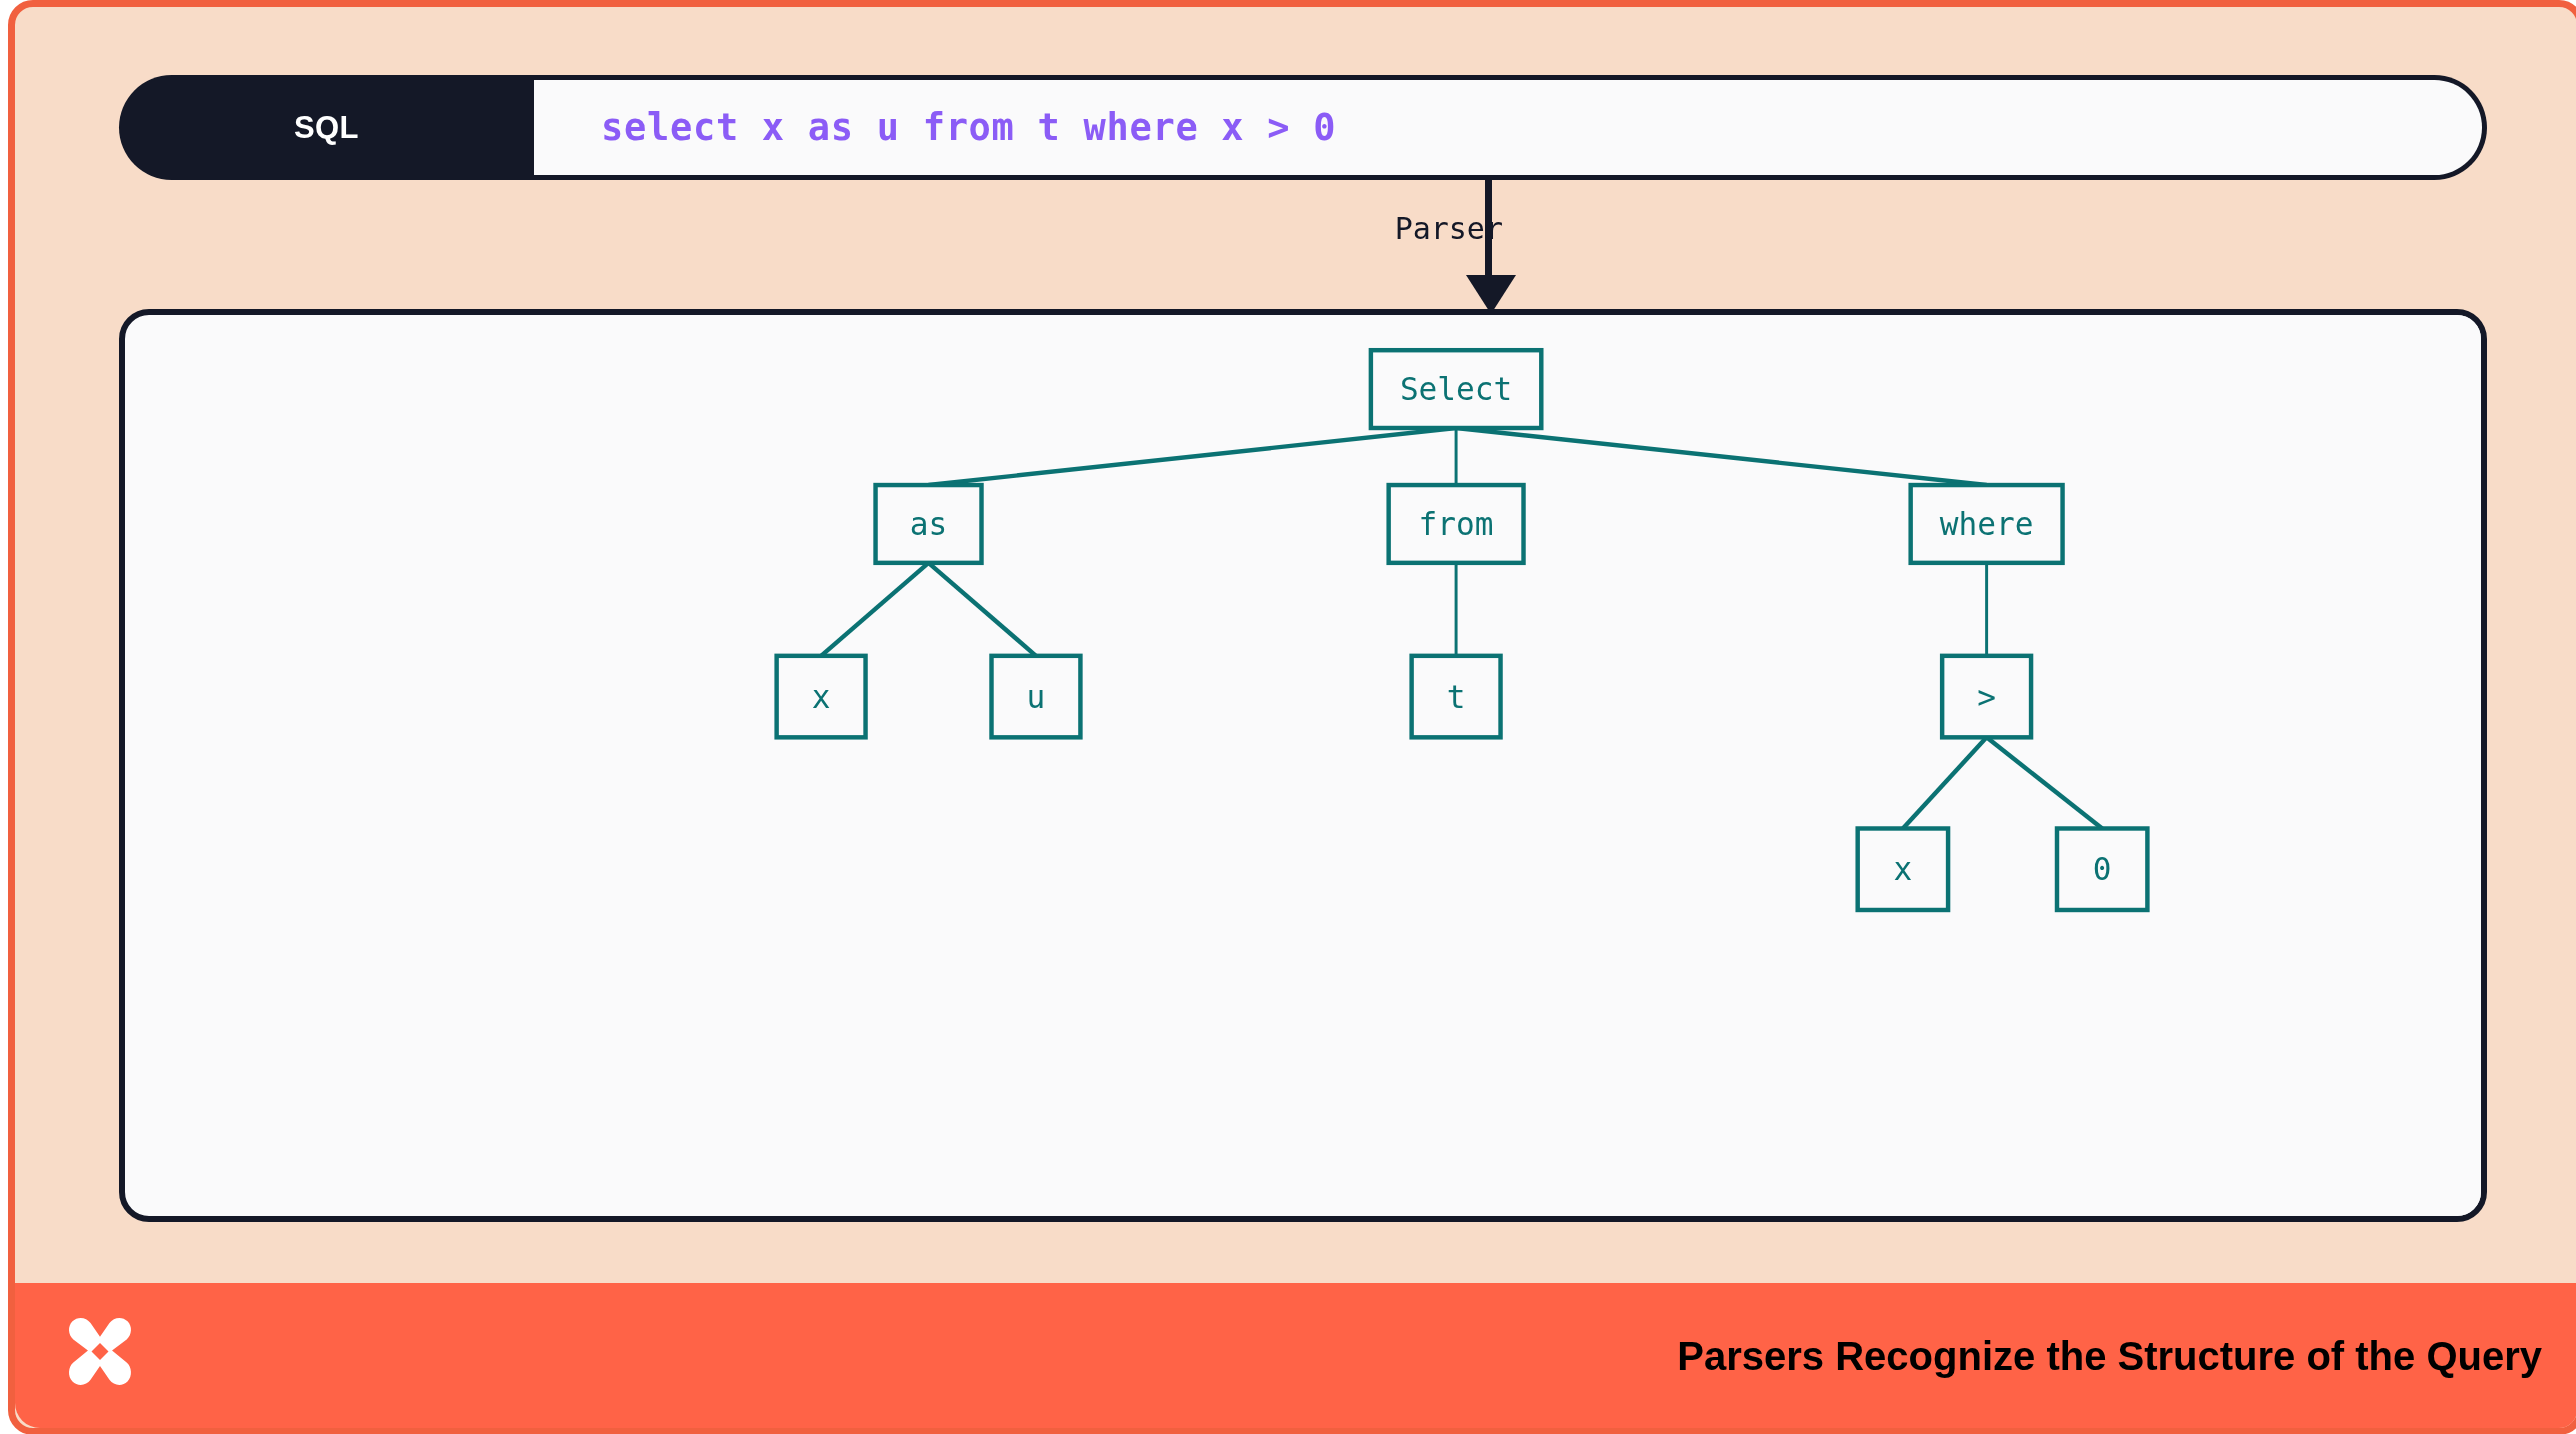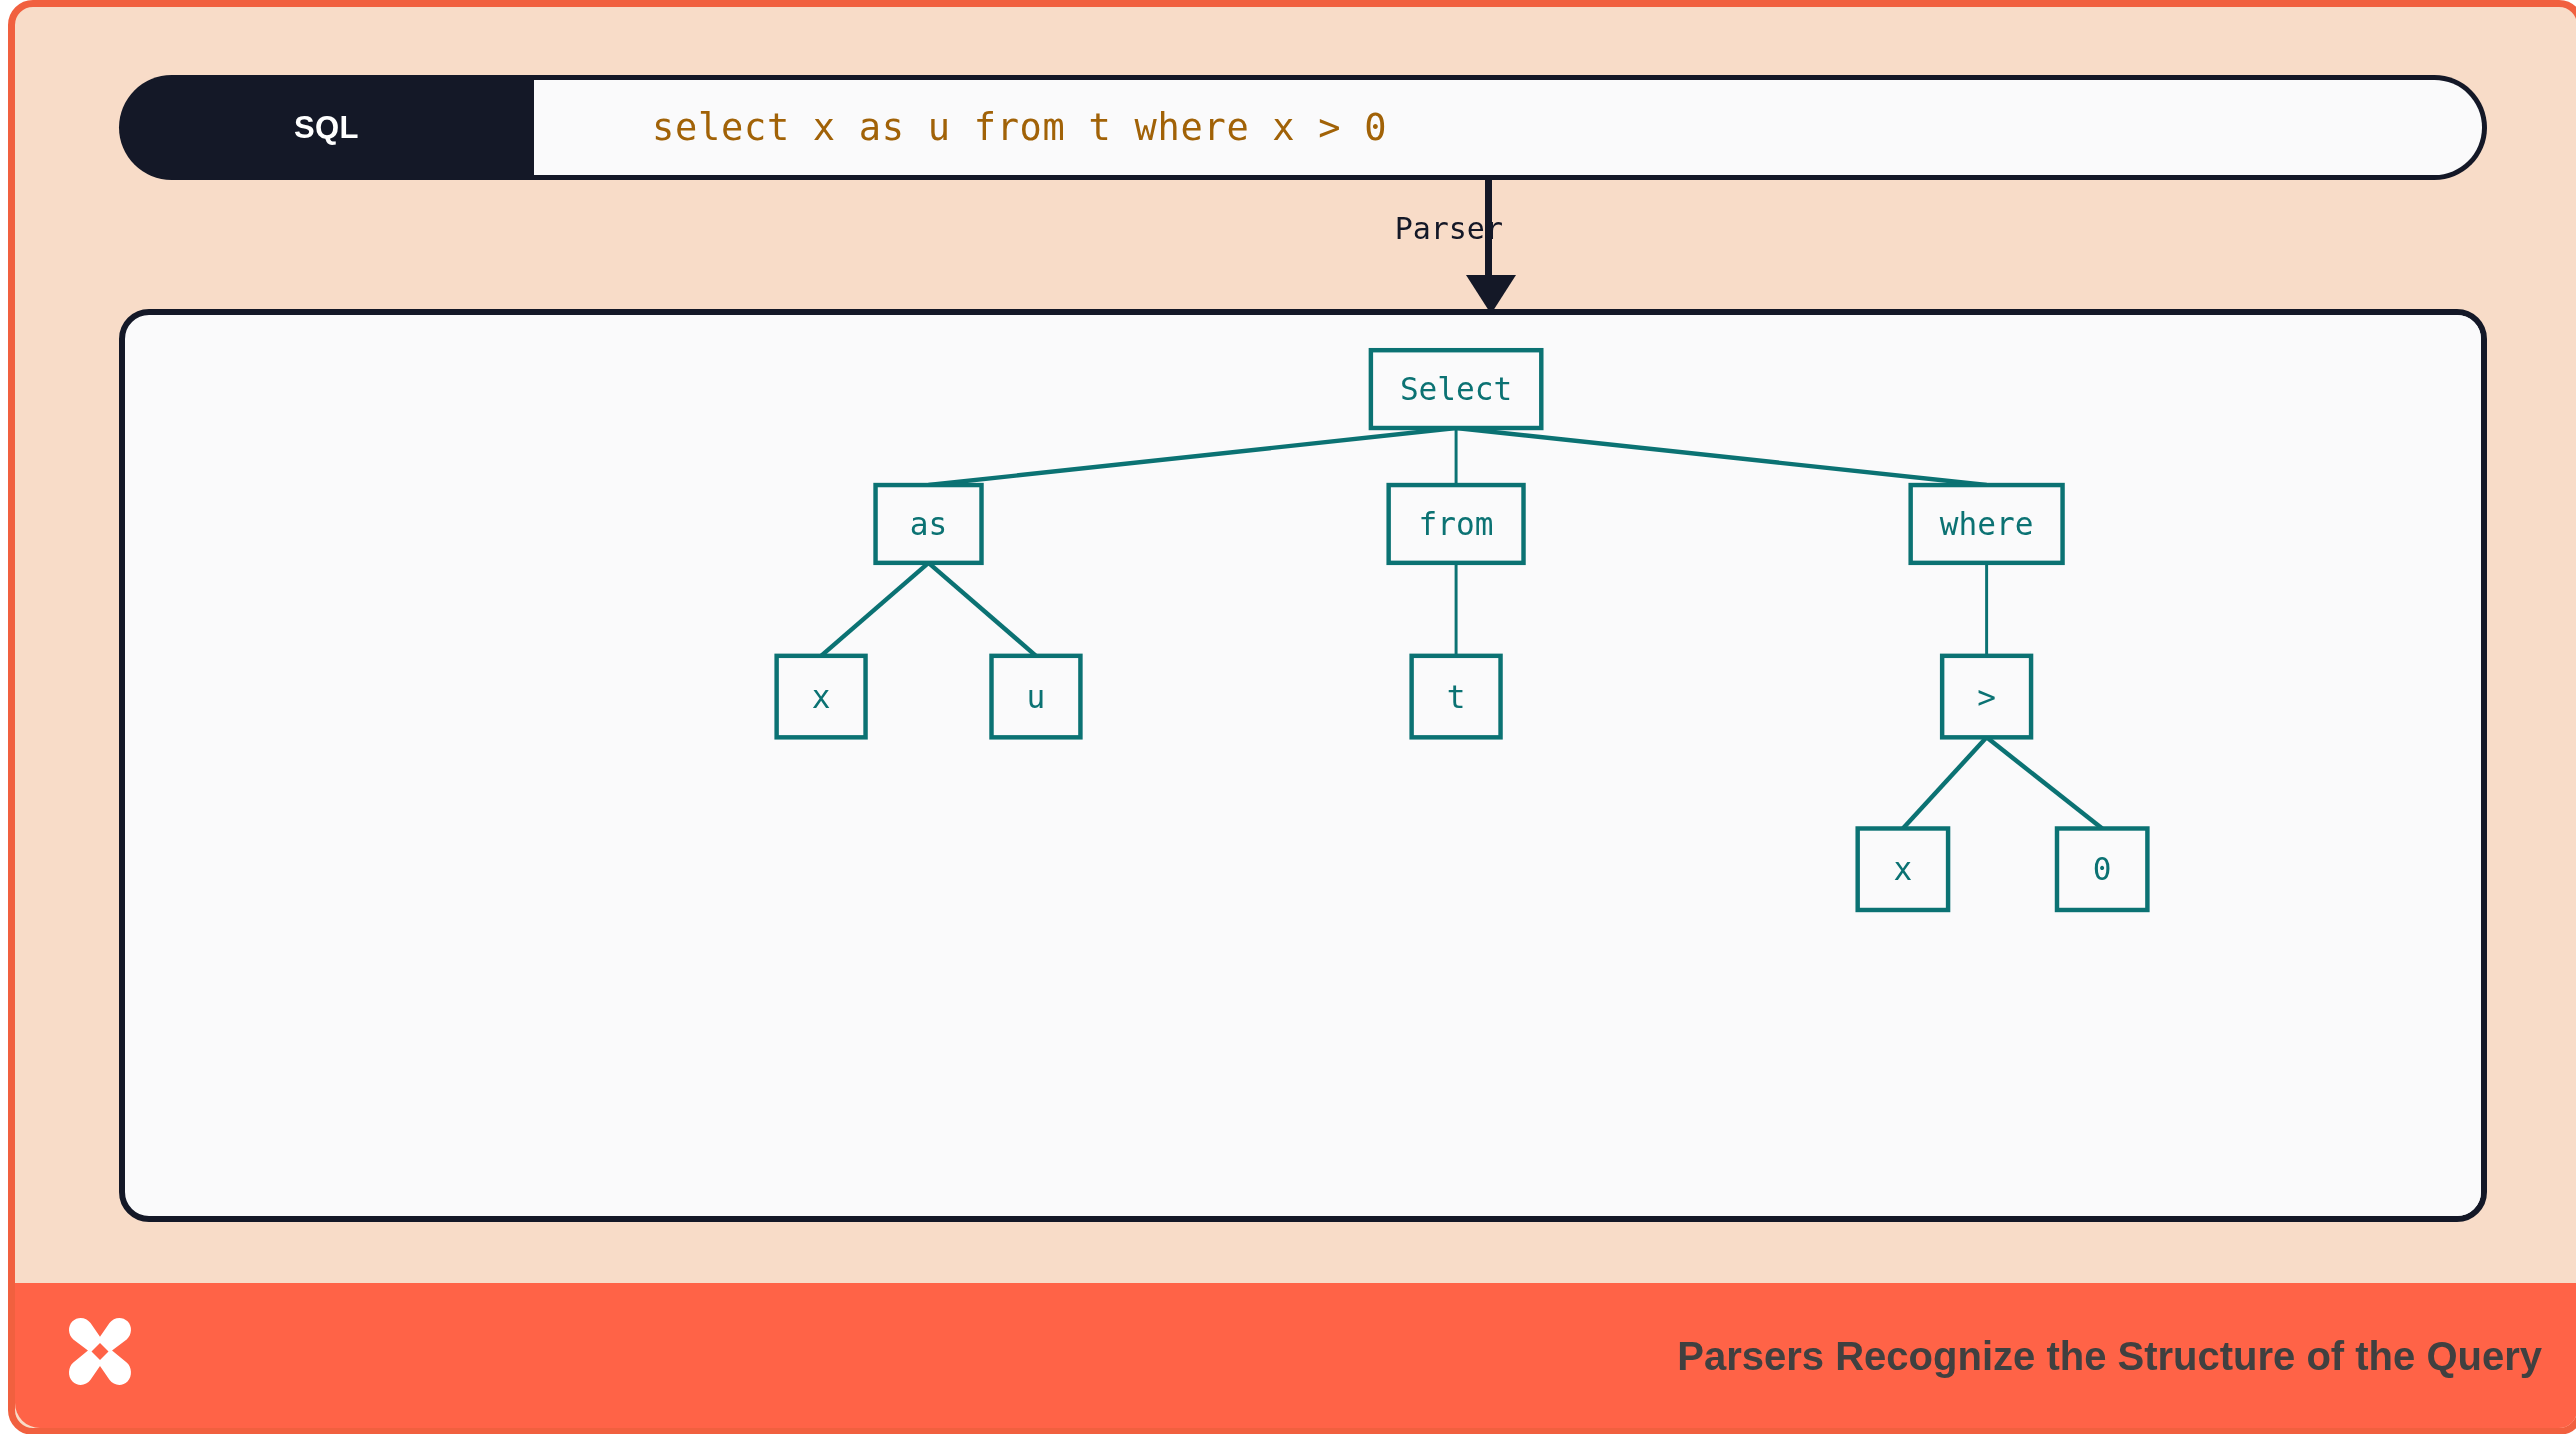--- a/index.html
+++ b/index.html
@@ -57,25 +57,26 @@
     left: 415px; top: 0;
     width: 1953px;
     height: 105px;
     background: #FAFAFB;
     border: 5.2px solid #141827;
     border-left: none;
     border-radius: 0 53px 53px 0;
     box-sizing: border-box;
     display: flex;
     align-items: center;
-    padding-left: 118px;
+    padding-left: 67px;
     font-family: "DejaVu Sans Mono", monospace;
     font-size: 37px;
-    color: #a16207;
+    color: #8b5cf6;
     letter-spacing: 0.7px;
+    font-weight: bold;
   }
 
   
   .arrow-wrap {
     position: absolute;
     left: 1260px;
     top: 173px;
     width: 385px;
     height: 132px;
   }
@@ -156,21 +157,21 @@
     left: 42px;
     top: 28px;
     width: 86px;
     height: 86px;
   }
   .footer-caption {
     position: absolute;
     right: 49px;
     top: 50%;
     transform: translateY(-50%);
-    color: #404040;
+    color: #000000;
     font-size: 40px;
     font-weight: bold;
     white-space: nowrap;
   }
 </style>
 </head>
 <body>
 
 <div class="card">
 

